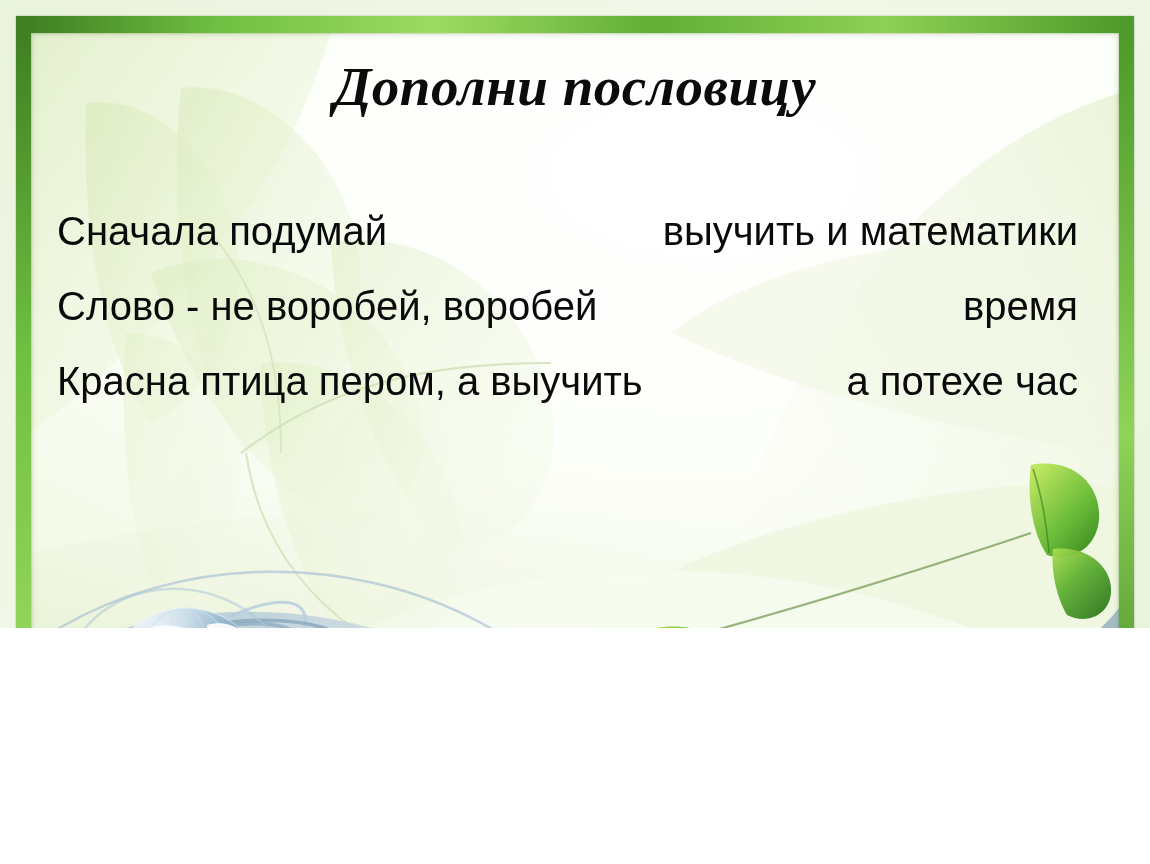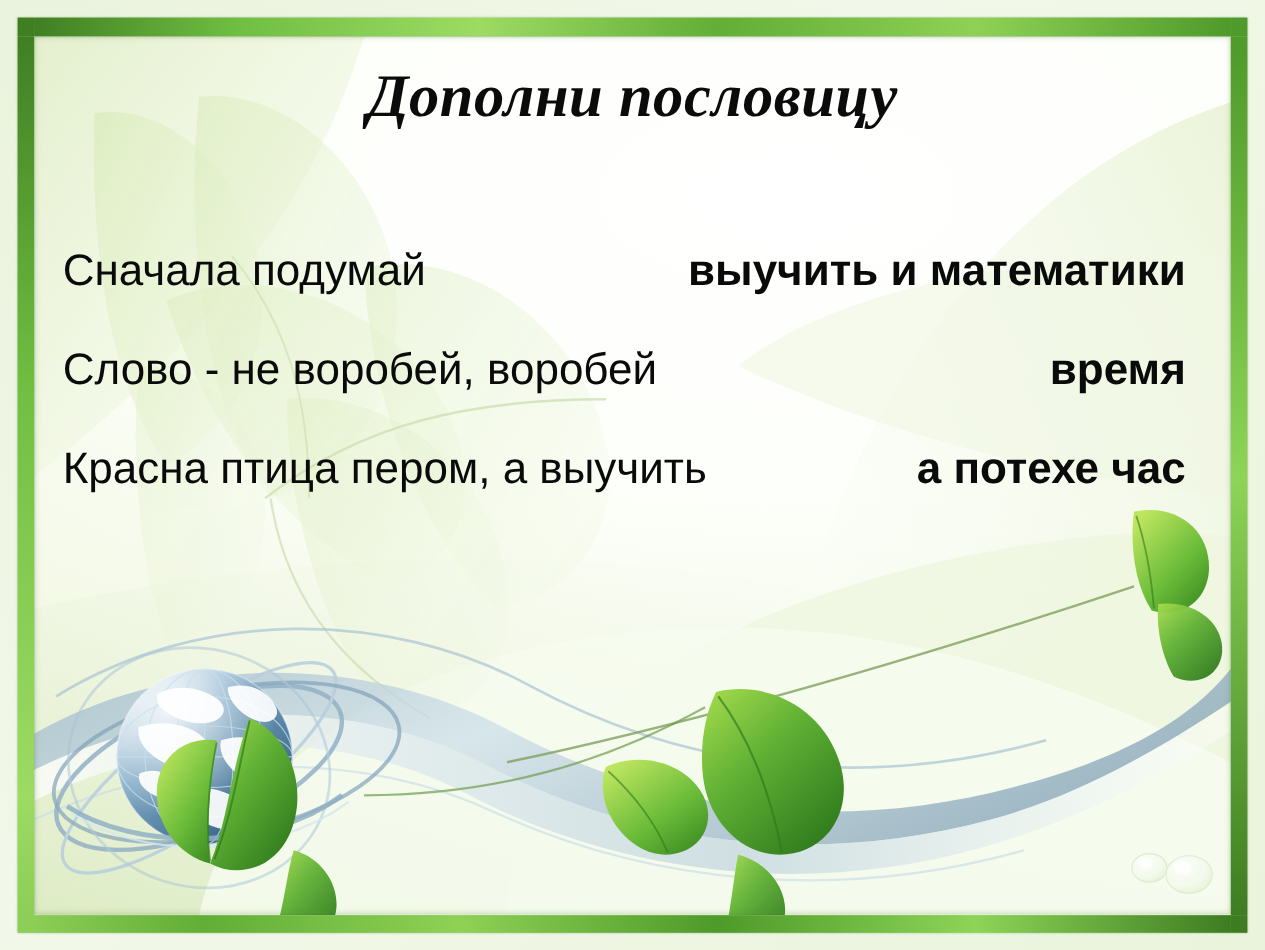--- a/index.html
+++ b/index.html
@@ -5,21 +5,21 @@
 <style>
   html, body {
     margin: 0;
     padding: 0;
     background: #ffffff;
   }
 
   .slide {
     position: relative;
     width: 1150px;
-    height: 864px;
+    height: 628px;
     overflow: hidden;
     font-family: "Liberation Sans", "DejaVu Sans", sans-serif;
     background: #bef264;
   }
 
   
   .outer-bg {
     position: absolute;
     inset: 0;
     background:
@@ -103,29 +103,27 @@
   }
   .pair-row {
     display: flex;
     align-items: baseline;
     justify-content: space-between;
     height: 75px;
     font-size: 40px;
     line-height: 1;
     color: #0a0a0a;
     white-space: nowrap;
-    margin-top: 15px;
   }
   .pair-left {
     text-align: left;
     flex: 0 0 auto;
   }
   .pair-right {
     flex: 0 0 auto;
-    font-weight: bold;
   }
 </style>
 </head>
 <body>
 
 <div class="slide">
 
   <div class="outer-bg"></div>
 
   <div class="canvas">

